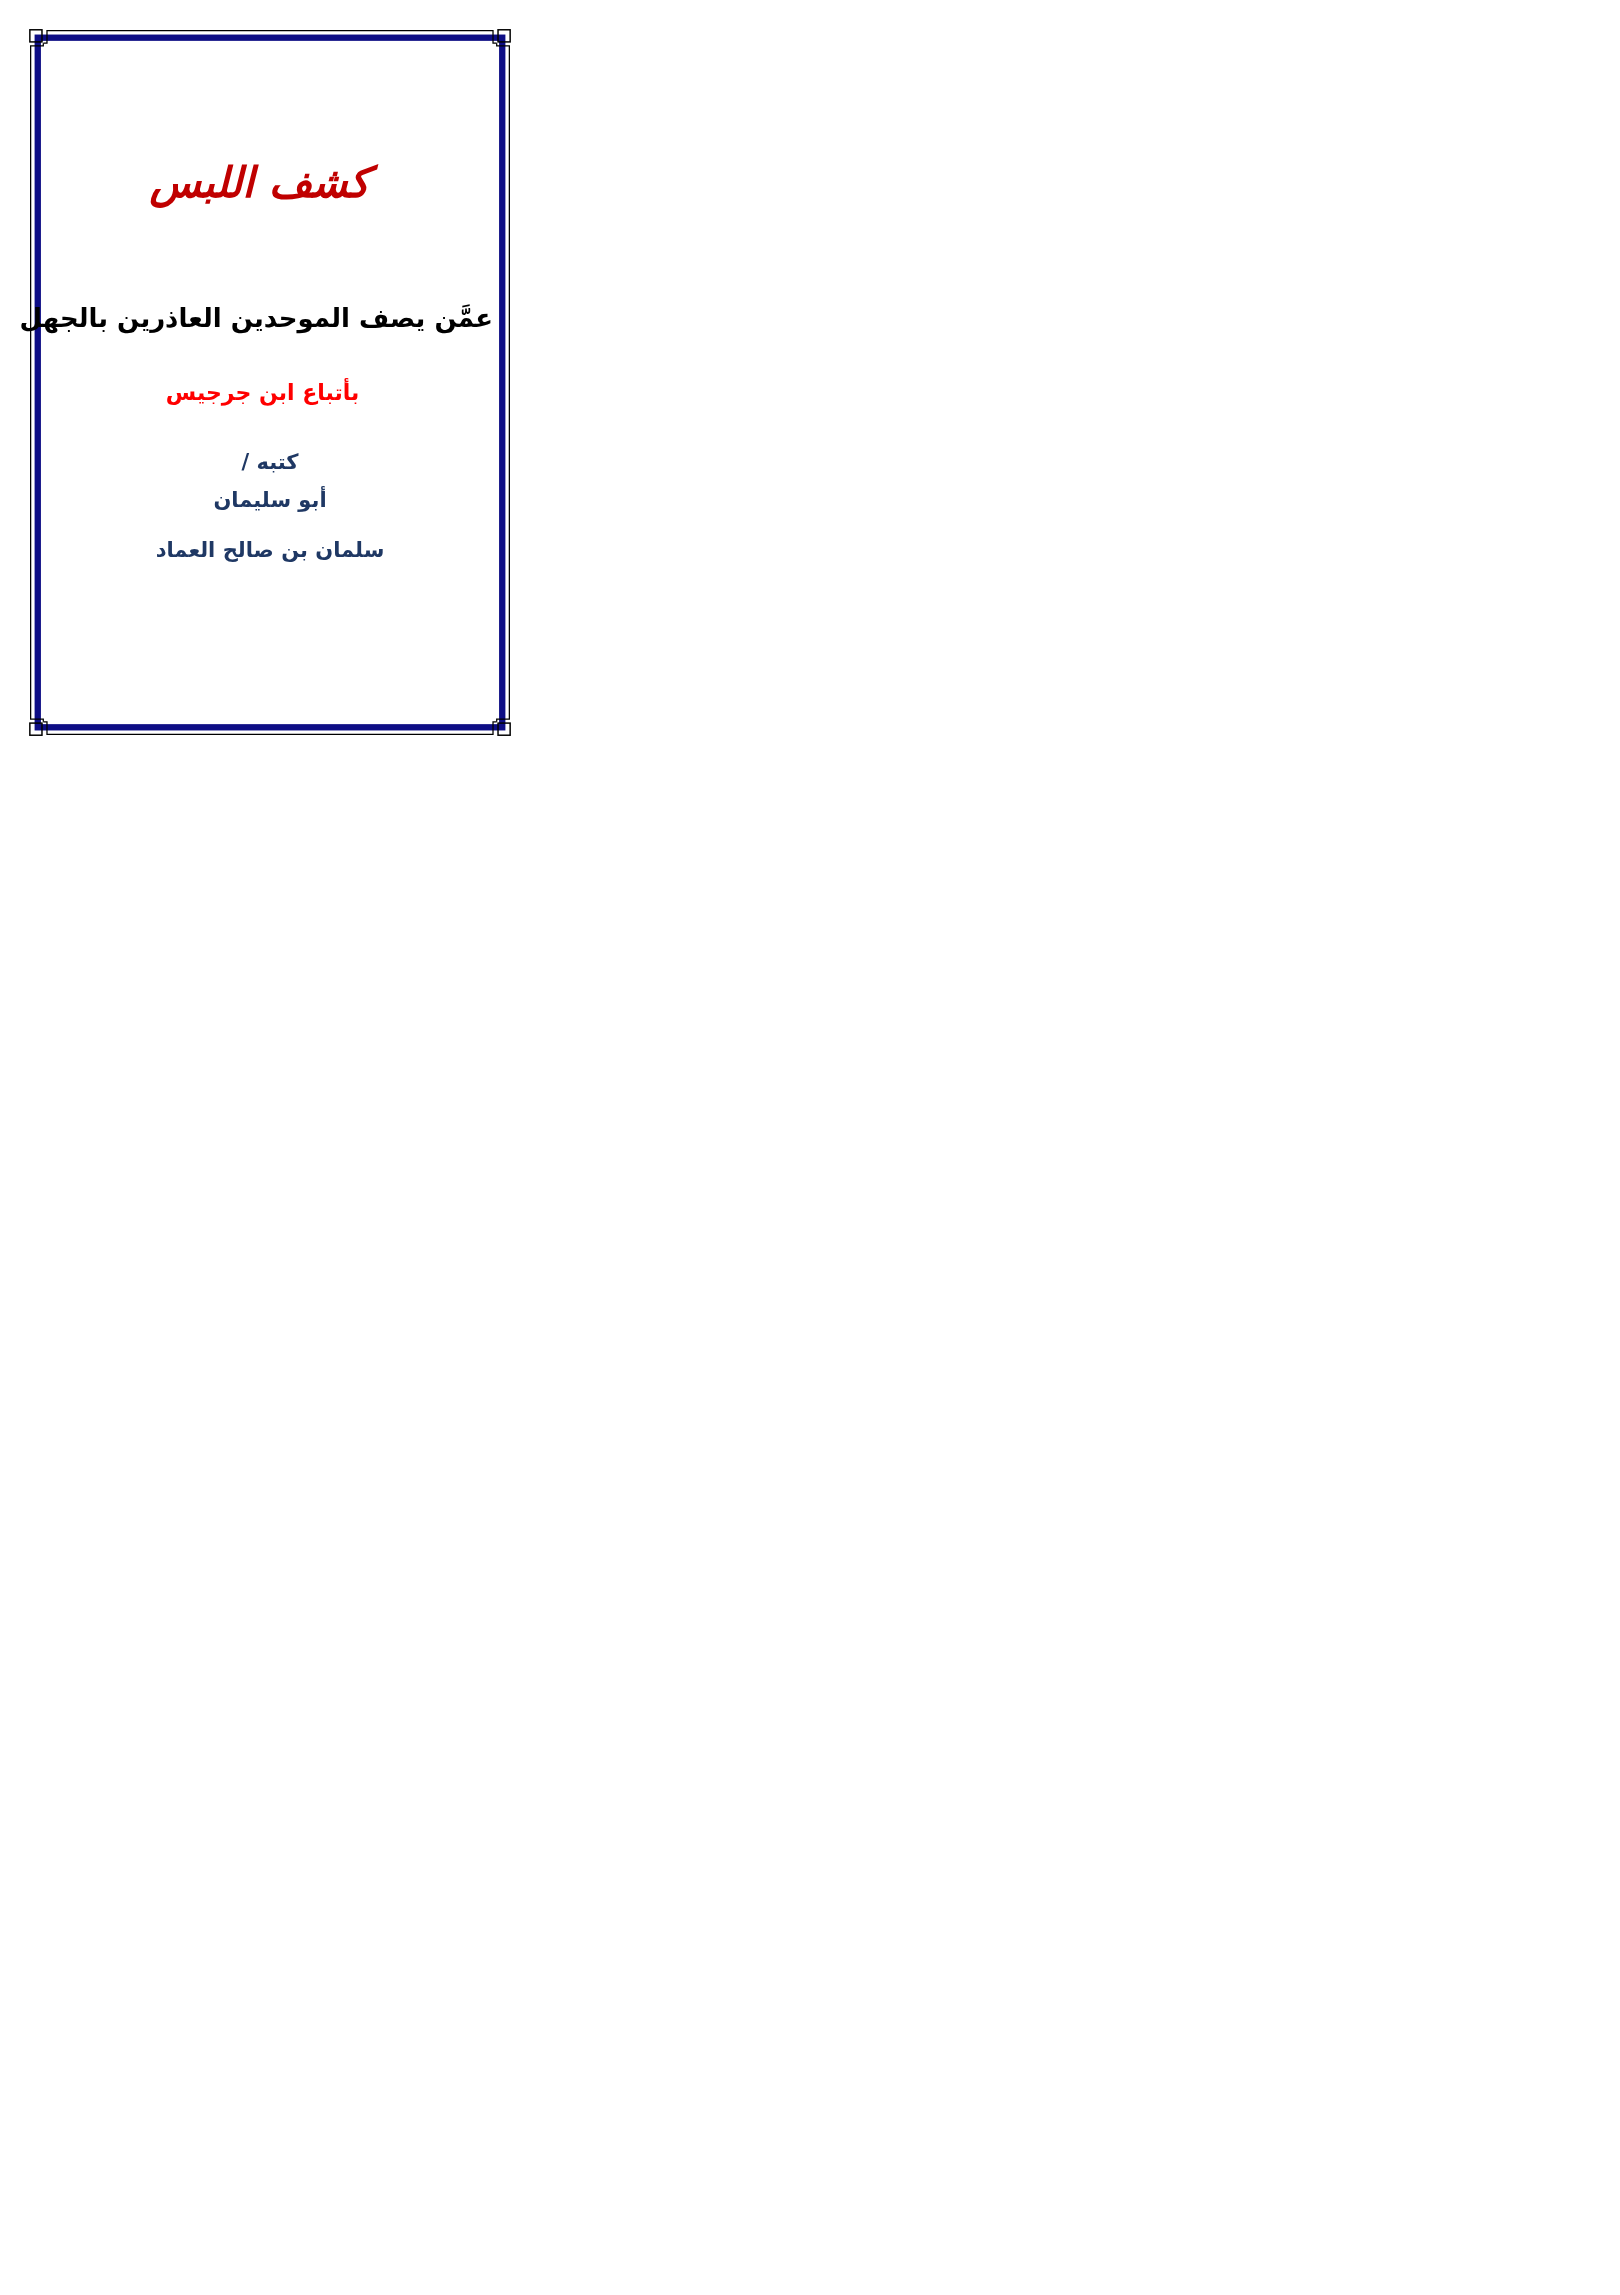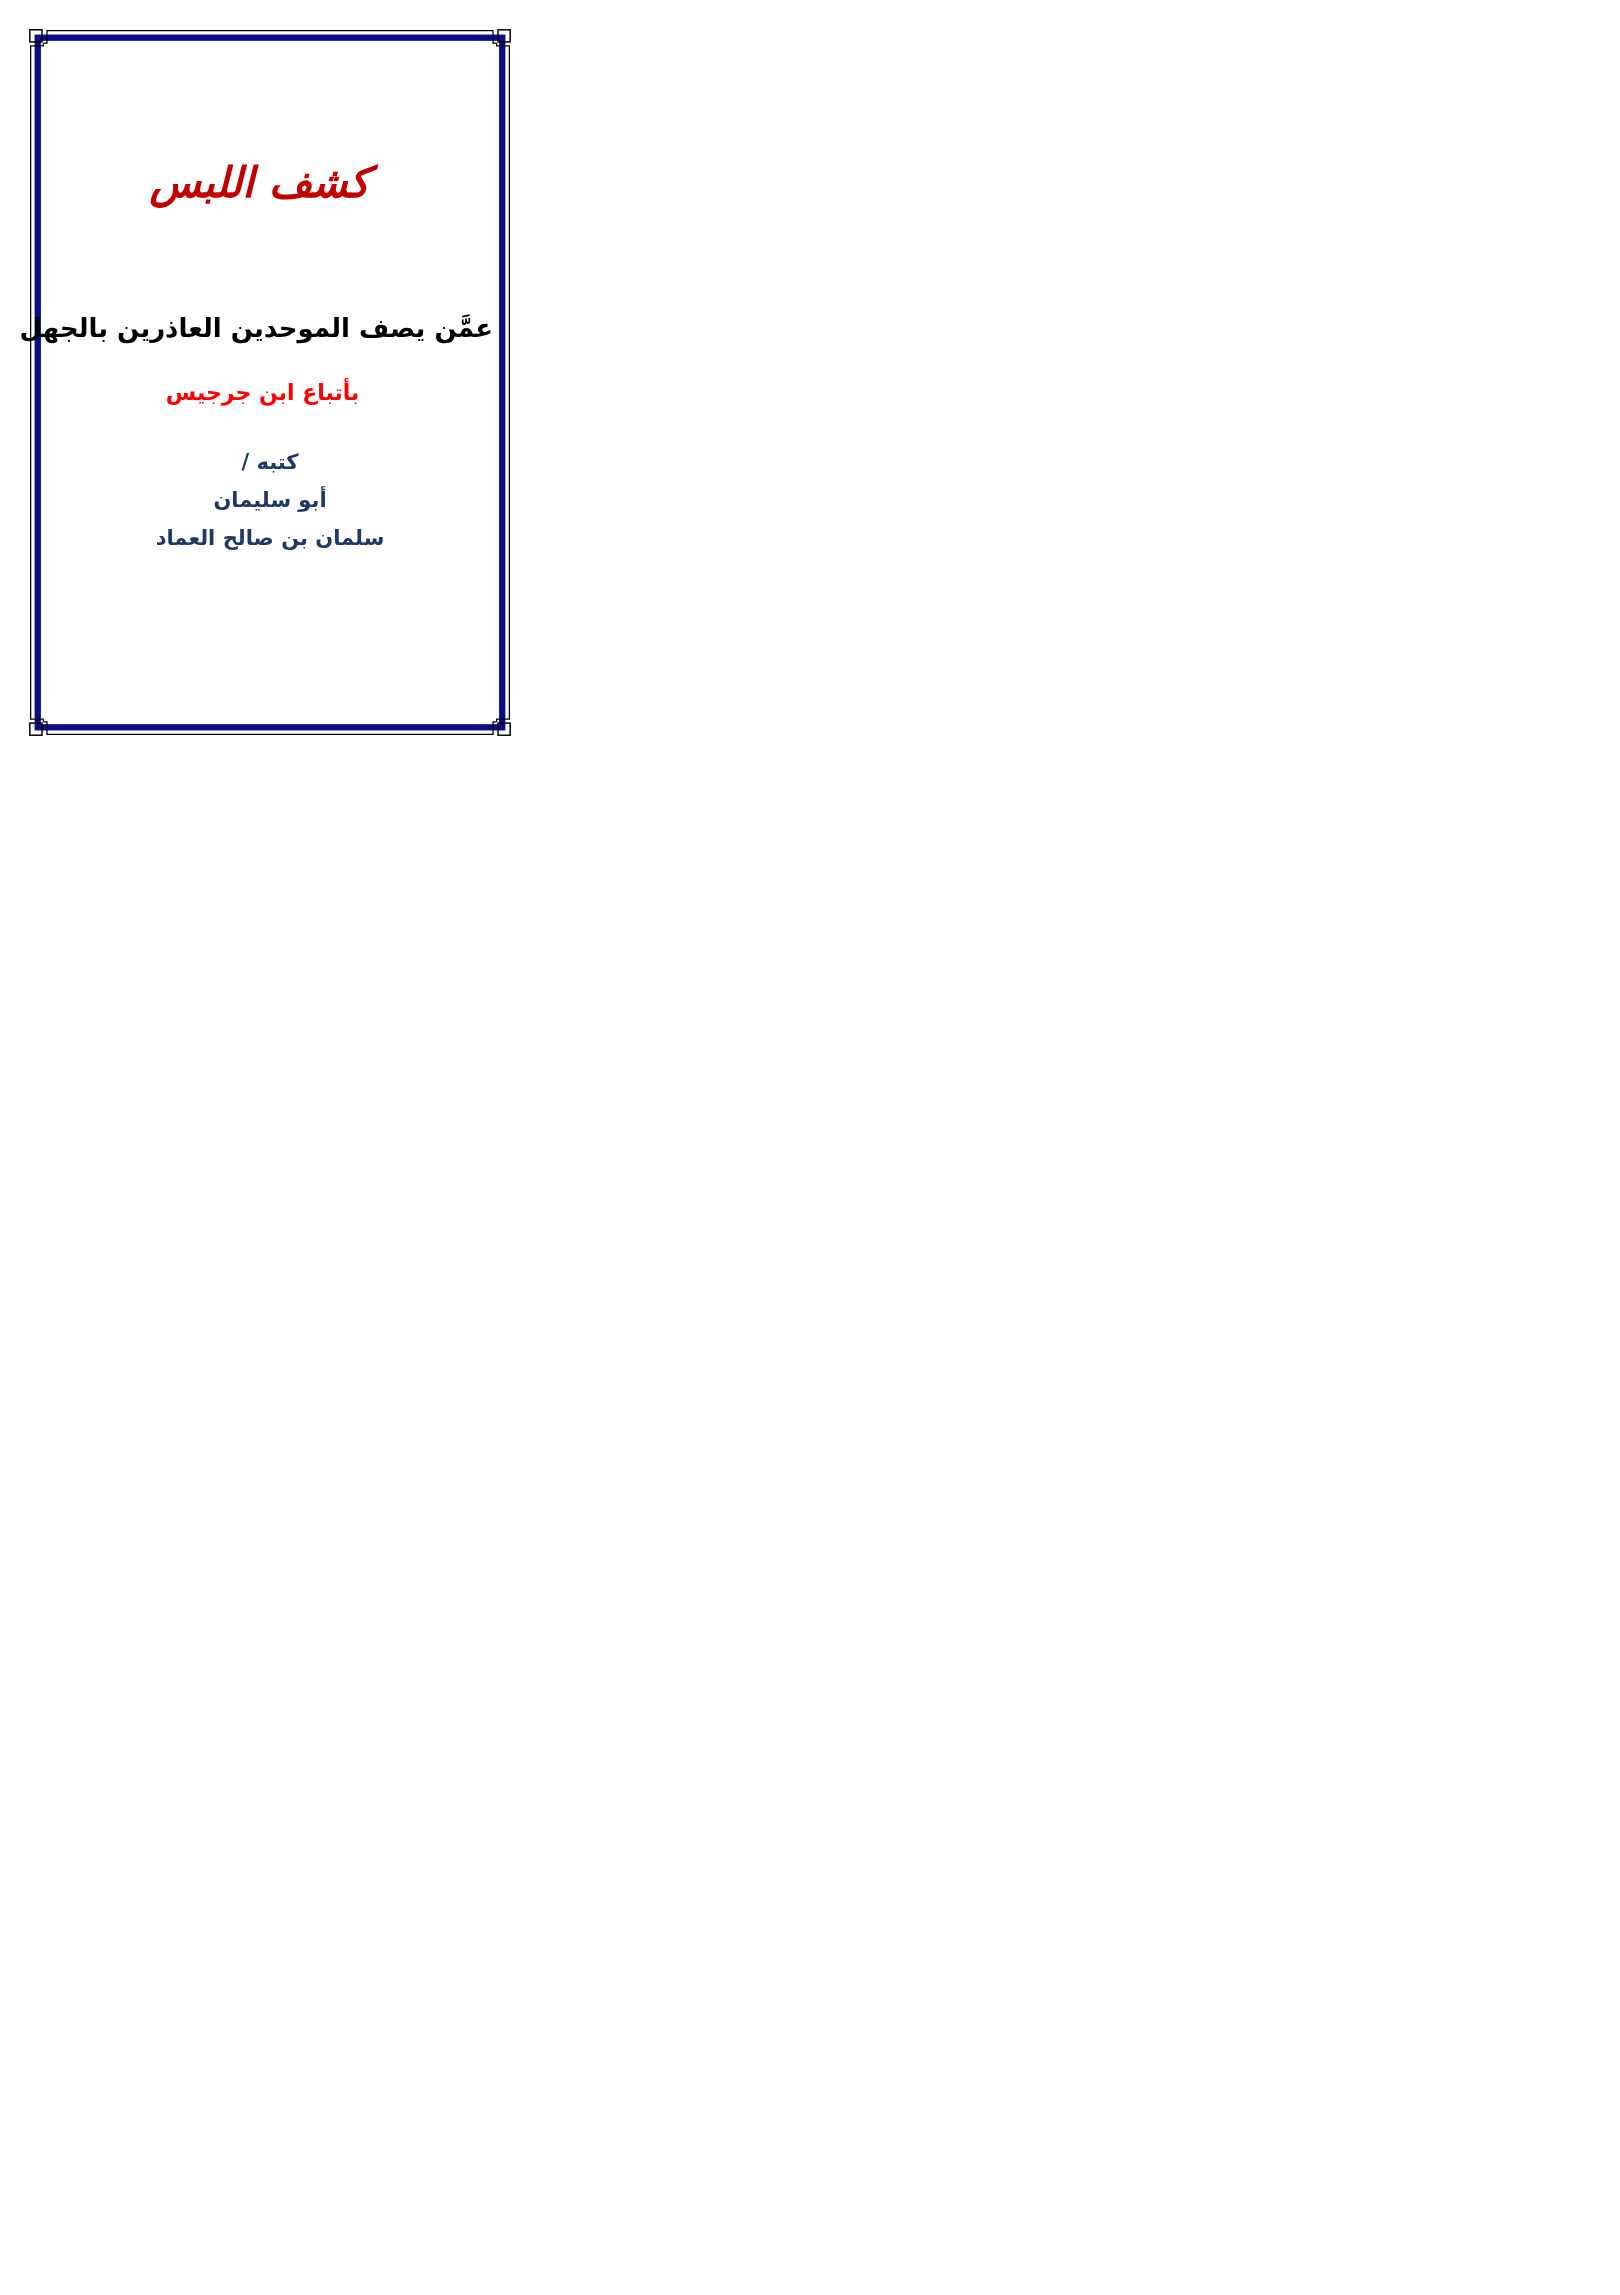--- a/index.html
+++ b/index.html
@@ -42,37 +42,37 @@
     white-space: nowrap;
   }
   .title-line {
     font-size: 42px;
     color: var(--title-red);
     transform: translateX(-10.5px);
   }
   #title-line-1 { top: 162px; font-style: italic; }
   #title-line-2 { top: 235px; }
   #subtitle {
-    top: 315px;
+    top: 305px;
     font-size: 26px;
     color: #000000;
   }
   #dedication {
     top: 382px;
     font-size: 22px;
     color: var(--accent-red);
     transform: translateX(-7.4px);
   }
   .author-line {
     font-size: 21px;
     color: var(--author-blue);
   }
   #author-label { top: 452px; }
   #author-kunya { top: 490px; }
-  #author-name  { top: 528px; }
+  #author-name  { top: 540px; }
 </style>
 </head>
 <body>
 
 <div class="page">
 
   <svg class="border-svg" viewBox="0 0 1024 1451" xmlns="http://www.w3.org/2000/svg" aria-hidden="true">
 
     <rect x="71.5" y="71.5" width="881" height="1308" fill="none" stroke="var(--band-blue)" stroke-width="12"></rect>
 

